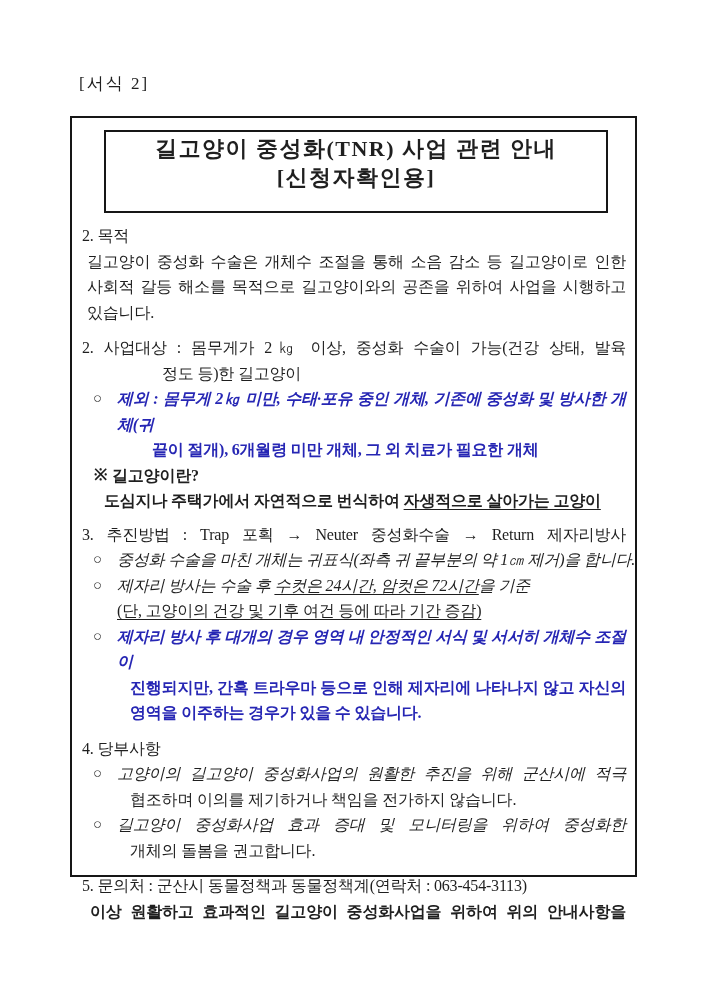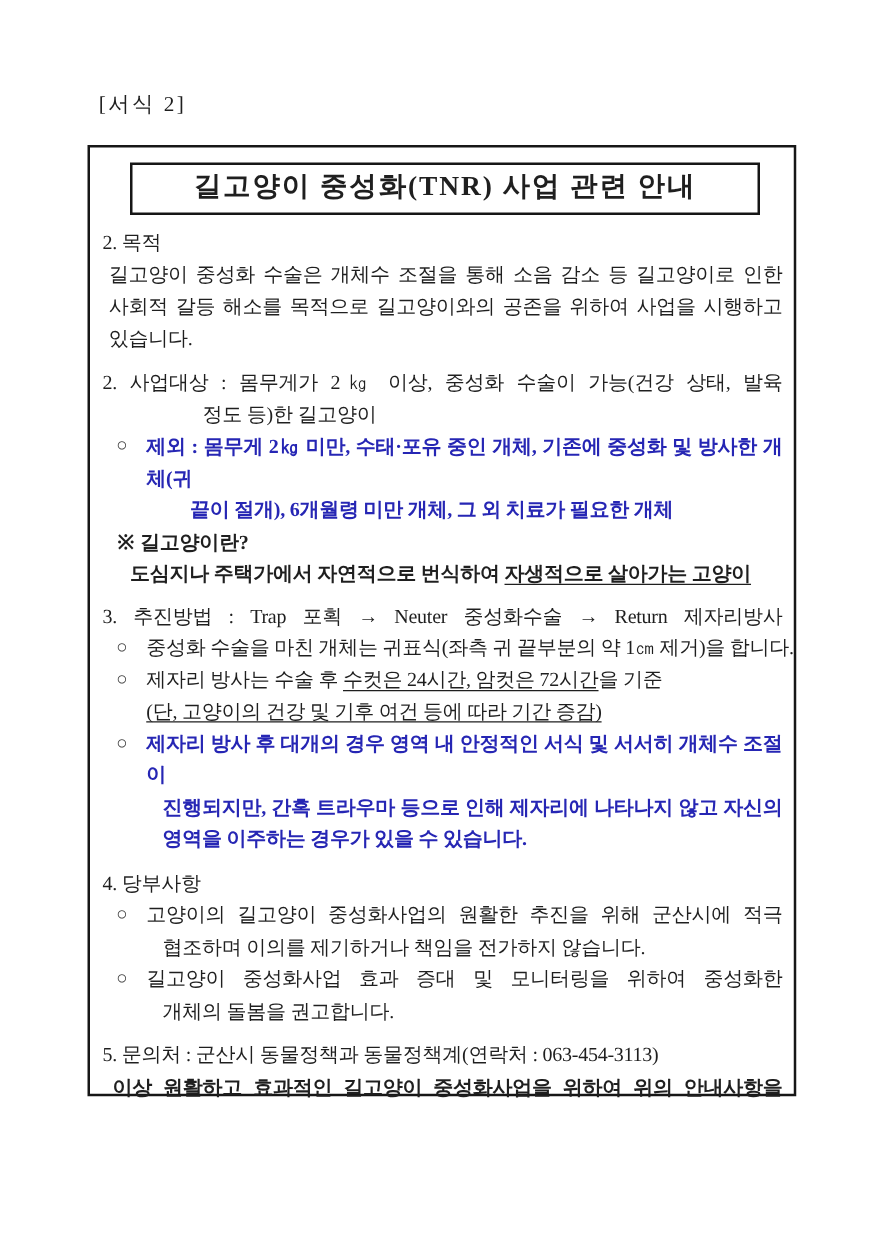--- a/index.html
+++ b/index.html
@@ -20,41 +20,41 @@
     box-sizing:border-box;
     padding:12px 9px 0 10px;
   }
   .title-box{
     margin:0 18px 6px 22px;
     border:2px solid #161616;
     text-align:center;
     font-weight:bold;
     font-size:22px;
     line-height:29px;
-    padding:2px 0 7px 0;
+    padding:2px 0 19px 0;
     letter-spacing:1.5px;
   }
   .ln{
     font-size:16px;
     line-height:25.5px;
     letter-spacing:-0.2px;
     white-space:nowrap;
   }
   .jst{text-align:justify;text-align-last:justify;white-space:normal;}
   .sec{margin-top:10px;}
   .sec-tight{margin-top:8px;}
   .row{display:flex;align-items:flex-start;}
   .bullet{
     flex:0 0 24px;
     margin-left:11px;
     font-size:15px;
     line-height:25.5px;
     color:#3a3a3a;
   }
-  .bt{flex:1;}
+  .bt{flex:1;font-style:italic;}
   .blue{color:var(--blue,#2626b4);font-weight:bold;}
   .bold{font-weight:bold;}
   .ul{text-decoration:underline;text-underline-offset:3px;}
   .ind-para{padding-left:5px;}
   .ind-h2{padding-left:80px;}
   .ind-excl2{padding-left:70px;}
   .ind-note{padding-left:22px;}
   .ind-cont{padding-left:48px;}
   .ind-b2note{padding-left:35px;}
   .ind-foot1{padding-left:8px;}
@@ -65,20 +65,21 @@
 <body>
 
 <div class="page">
 
   <div class="form-label">[서식 2]</div>
 
   <div class="doc-box">
 
     <div class="title-box">
       <div>길고양이 중성화(TNR) 사업 관련 안내</div>
+      <div>[신청자확인용]</div>
     </div>
 
     <div class="sec">
       <div class="ln">2. 목적</div>
       <div class="ln jst ind-para">길고양이 중성화 수술은 개체수 조절을 통해 소음 감소 등 길고양이로 인한</div>
       <div class="ln jst ind-para">사회적 갈등 해소를 목적으로 길고양이와의 공존을 위하여 사업을 시행하고</div>
       <div class="ln ind-para">있습니다.</div>
     </div>
 
     <div class="sec">

